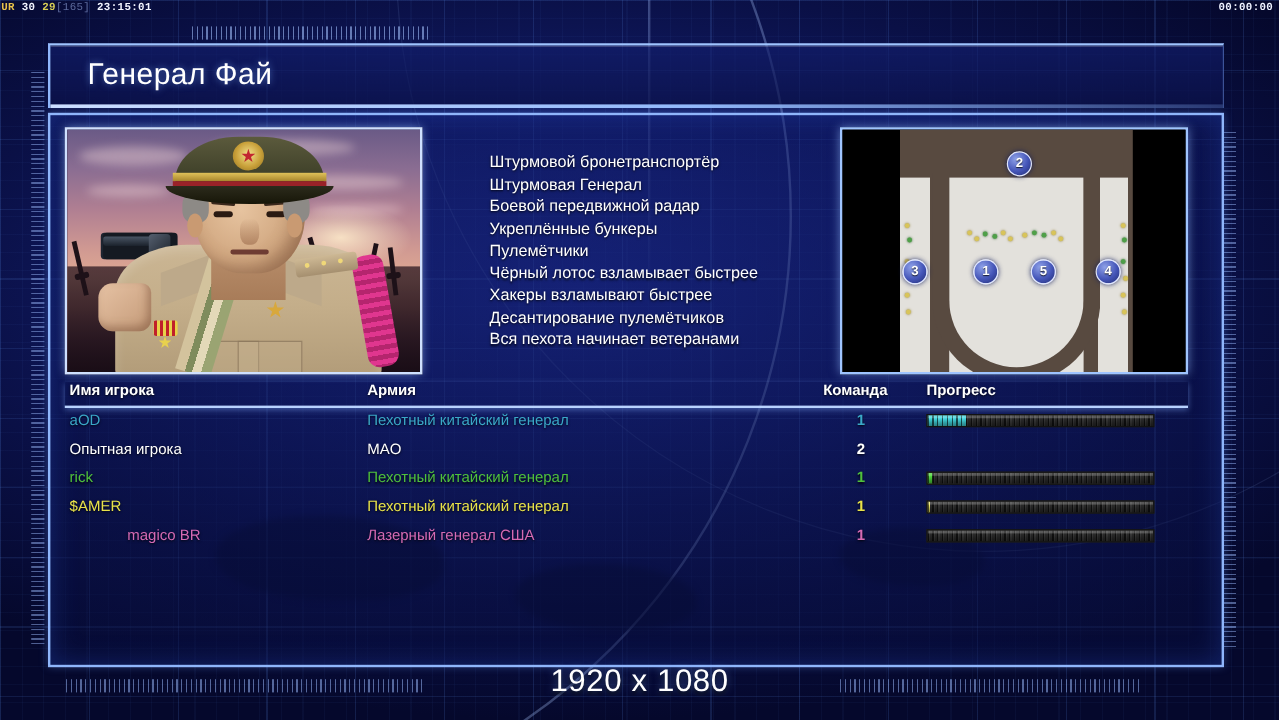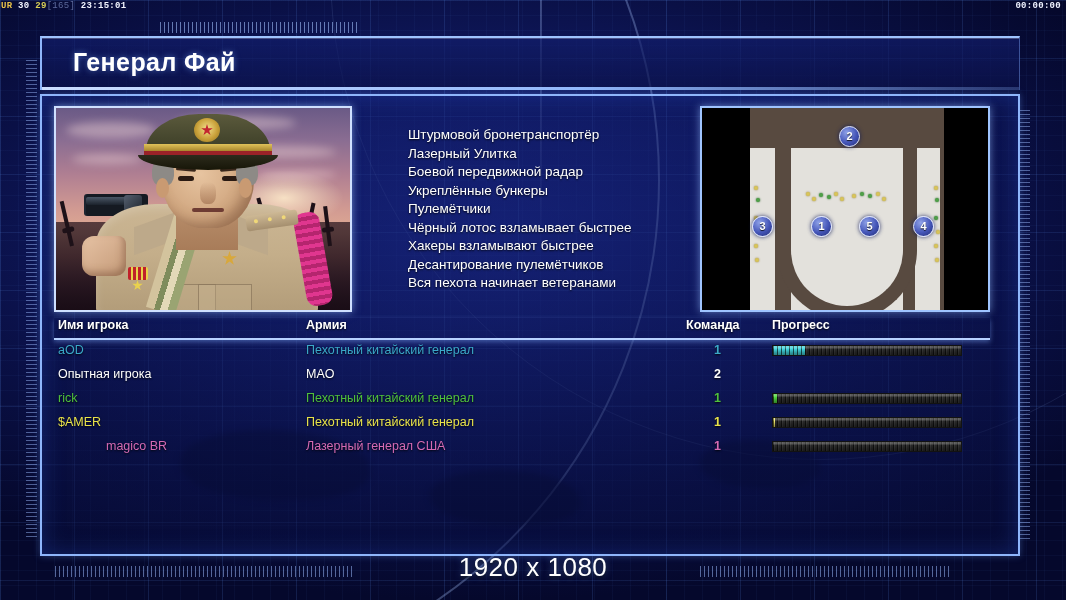--- a/index.html
+++ b/index.html
@@ -112,21 +112,20 @@
   }
 
   .title-panel {
     position: relative;
     height: 54px;
     background: linear-gradient(to bottom, rgba(18,30,110,.62), rgba(10,16,70,.72));
     border-top: 2px solid #9fc4ff;
     border-left: 2px solid #8fb6fb;
     border-right: 1px solid rgba(120,160,240,.45);
     box-shadow: inset 0 1px 0 rgba(255,255,255,.25);
-    font-weight: bold;
   }
   .title-panel .title-underline {
     position: absolute; left: 0; bottom: 0; width: 100%; height: 3px;
     background: linear-gradient(to right, #cfe0ff 0%, #93b9fb 55%, rgba(130,170,240,.25) 100%);
   }
   .page-title {
     position: absolute;
     left: 31px; top: 10px;
     font-size: 25px;
     color: #ffffff;
@@ -641,21 +640,21 @@
             <div class="crown"></div>
             <div class="band-gold"></div>
             <div class="band-red"></div>
             <div class="badge"></div>
             <div class="visor"></div>
           </div>
         </div>
 
         <ul class="abilities">
           <li>Штурмовой бронетранспортёр</li>
-          <li>Лазерный Улитка</li>
+          <li>Штурмовая Генерал</li>
           <li>Боевой передвижной радар</li>
           <li>Укреплённые бункеры</li>
           <li>Пулемётчики</li>
           <li>Чёрный лотос взламывает быстрее</li>
           <li>Хакеры взламывают быстрее</li>
           <li>Десантирование пулемётчиков</li>
           <li>Вся пехота начинает ветеранами</li>
         </ul>
 
         <div class="map-box">

